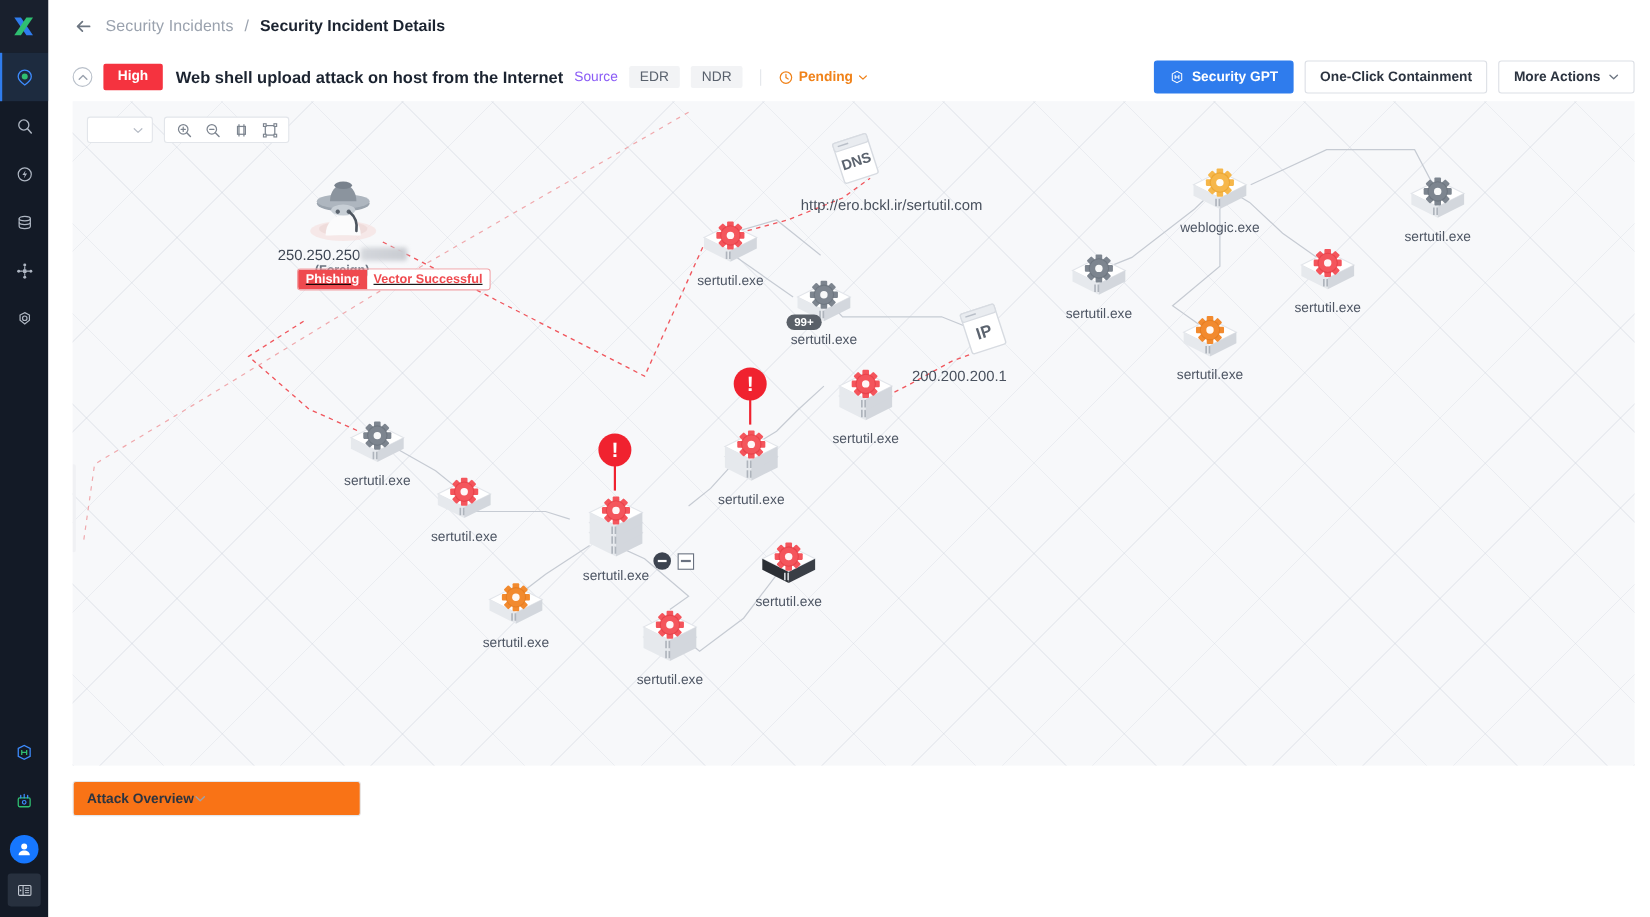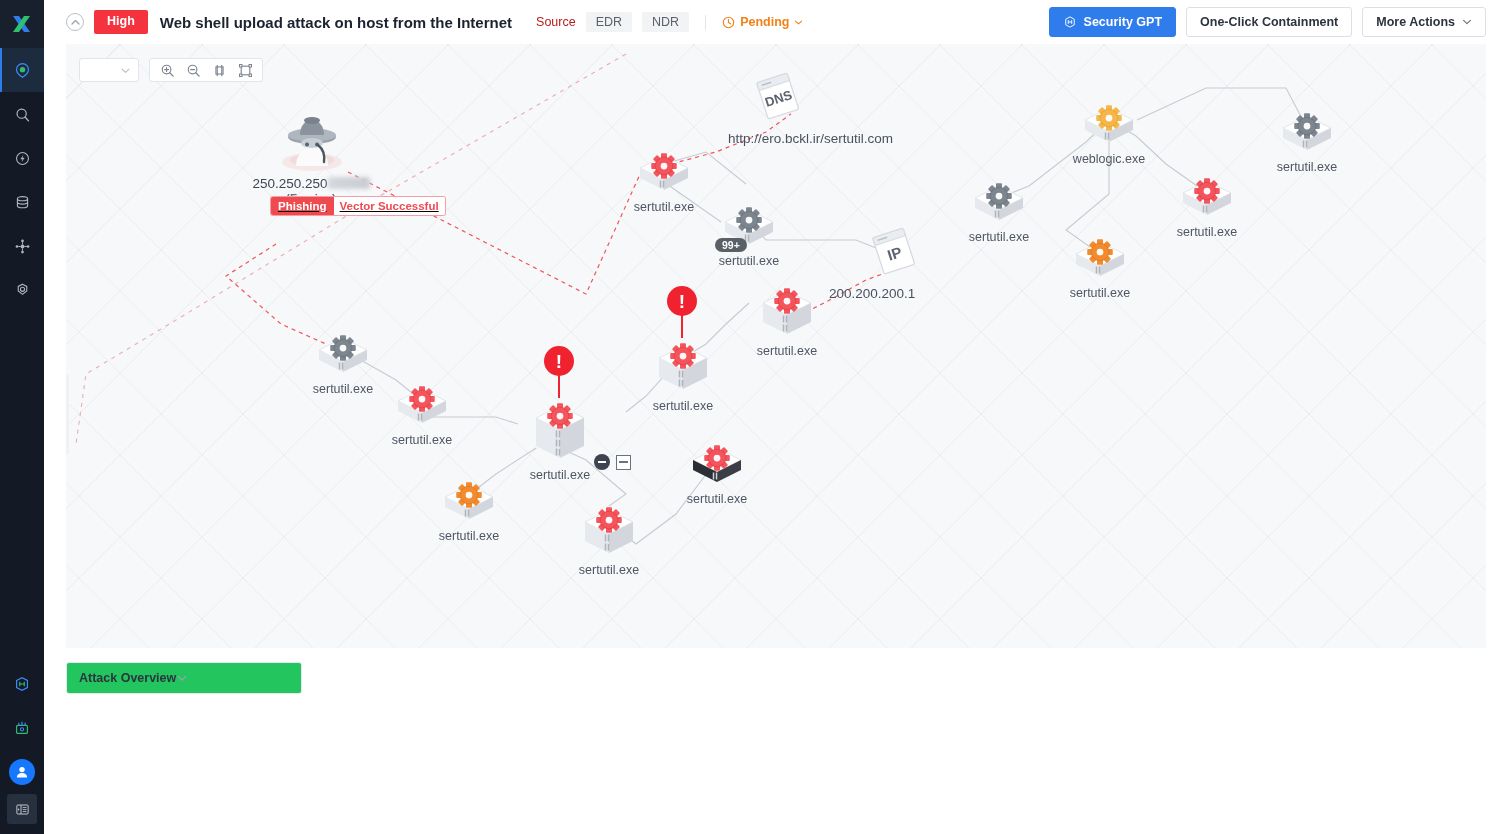--- a/index.html
+++ b/index.html
@@ -68,21 +68,21 @@
   }
   .collapse-chev {
     width: 18px; height: 18px; border: 1.3px solid #b9c0ca; border-radius: 50%;
     display: flex; align-items: center; justify-content: center; cursor: pointer; flex: 0 0 auto;
   }
   .sev-badge {
     background: #f5333f; color: #fff; font-size: 12.5px; font-weight: bold;
     padding: 4px 13px; border-radius: 2px; line-height: 1.25;
   }
   .inc-title { font-size: 15px; font-weight: bold; color: #1b2330; margin-left: 2px; }
-  .src-label { font-size: 12.5px; color: #b91c1c; margin-left: 14px; }
+  .src-label { font-size: 12.5px; color: #8b5cf6; }
   .src-chip {
     font-size: 12.5px; color: #59616d; background: #f2f3f5;
     padding: 3px 10px; border-radius: 2px;
   }
   .vdiv { width: 1px; height: 15px; background: #e3e6ea; margin: 0 6px; }
   .status {
     display: flex; align-items: center; gap: 5px;
     color: #f08219; font-size: 12.5px; font-weight: bold; cursor: pointer;
   }
   .spacer { flex: 1 1 auto; }
@@ -181,22 +181,22 @@
   .ctrl-dot i { display: block; width: 8px; height: 1.6px; background: #fff; }
   .ctrl-sq {
     width: 15px; height: 15px; border: 1.4px solid #6a7280; background: #fff;
     display: flex; align-items: center; justify-content: center; cursor: pointer;
   }
   .ctrl-sq i { display: block; width: 9px; height: 1.4px; background: #6a7280; }
 
   
   .bottom-row { padding: 14px 0 0 22px; }
   .ov-select {
-    width: 236px; height: 32px; border: 1px solid #e4e7eb; border-radius: 3px;
-    background: #22c55e; display: flex; align-items: center; justify-content: flex-start;
+    width: 262px; height: 32px; border: 1px solid #e4e7eb; border-radius: 3px;
+    background: #f97316; display: flex; align-items: center; justify-content: flex-start;
     padding: 0 12px; cursor: pointer;
   }
   .ov-select span { font-size: 12.5px; color: #2c3440; font-weight: bold; }
   .avr {
     display: flex; align-items: center; gap: 2px;
     padding: 24px 0 0 22px;
   }
   .avr h2 { font-size: 15px; color: #1b2330; font-weight: bold; }
   .info-i {
     width: 15px; height: 15px; border: 1.2px solid #a9b0ba; border-radius: 50%;
@@ -289,20 +289,30 @@
           <path d="M8 4 v12" stroke="#c3c9d3" stroke-width="1.3"></path>
           <path d="M10.3 7.3 h5 M10.3 10 h5 M10.3 12.7 h5" stroke="#c3c9d3" stroke-width="1.1"></path>
           <path d="M4 8.3 l2.2 1.7 -2.2 1.7z" fill="#c3c9d3"></path>
         </svg>
       </div>
     </div>
   </nav>
 
   <div class="main">
 
+    <div class="crumb-bar">
+      <span class="back-arrow">
+        <svg width="20" height="20" viewBox="0 0 22 22">
+          <path d="M17 11 H5 M9.8 6.2 L5 11 l4.8 4.8" fill="none" stroke="#6d7682" stroke-width="1.7" stroke-linecap="round" stroke-linejoin="round"></path>
+        </svg>
+      </span>
+      <span class="crumb">Security Incidents</span>
+      <span class="crumb-sep">/</span>
+      <span class="crumb-cur">Security Incident Details</span>
+    </div>
 
     <div class="title-row">
       <span class="collapse-chev">
         <svg width="11" height="11" viewBox="0 0 12 12">
           <path d="M2.2 7.6 L6 3.9 L9.8 7.6" fill="none" stroke="#9aa2ae" stroke-width="1.4" stroke-linecap="round" stroke-linejoin="round"></path>
         </svg>
       </span>
       <span class="sev-badge">High</span>
       <span class="inc-title">Web shell upload attack on host from the Internet</span>
       <span class="src-label">Source</span>

